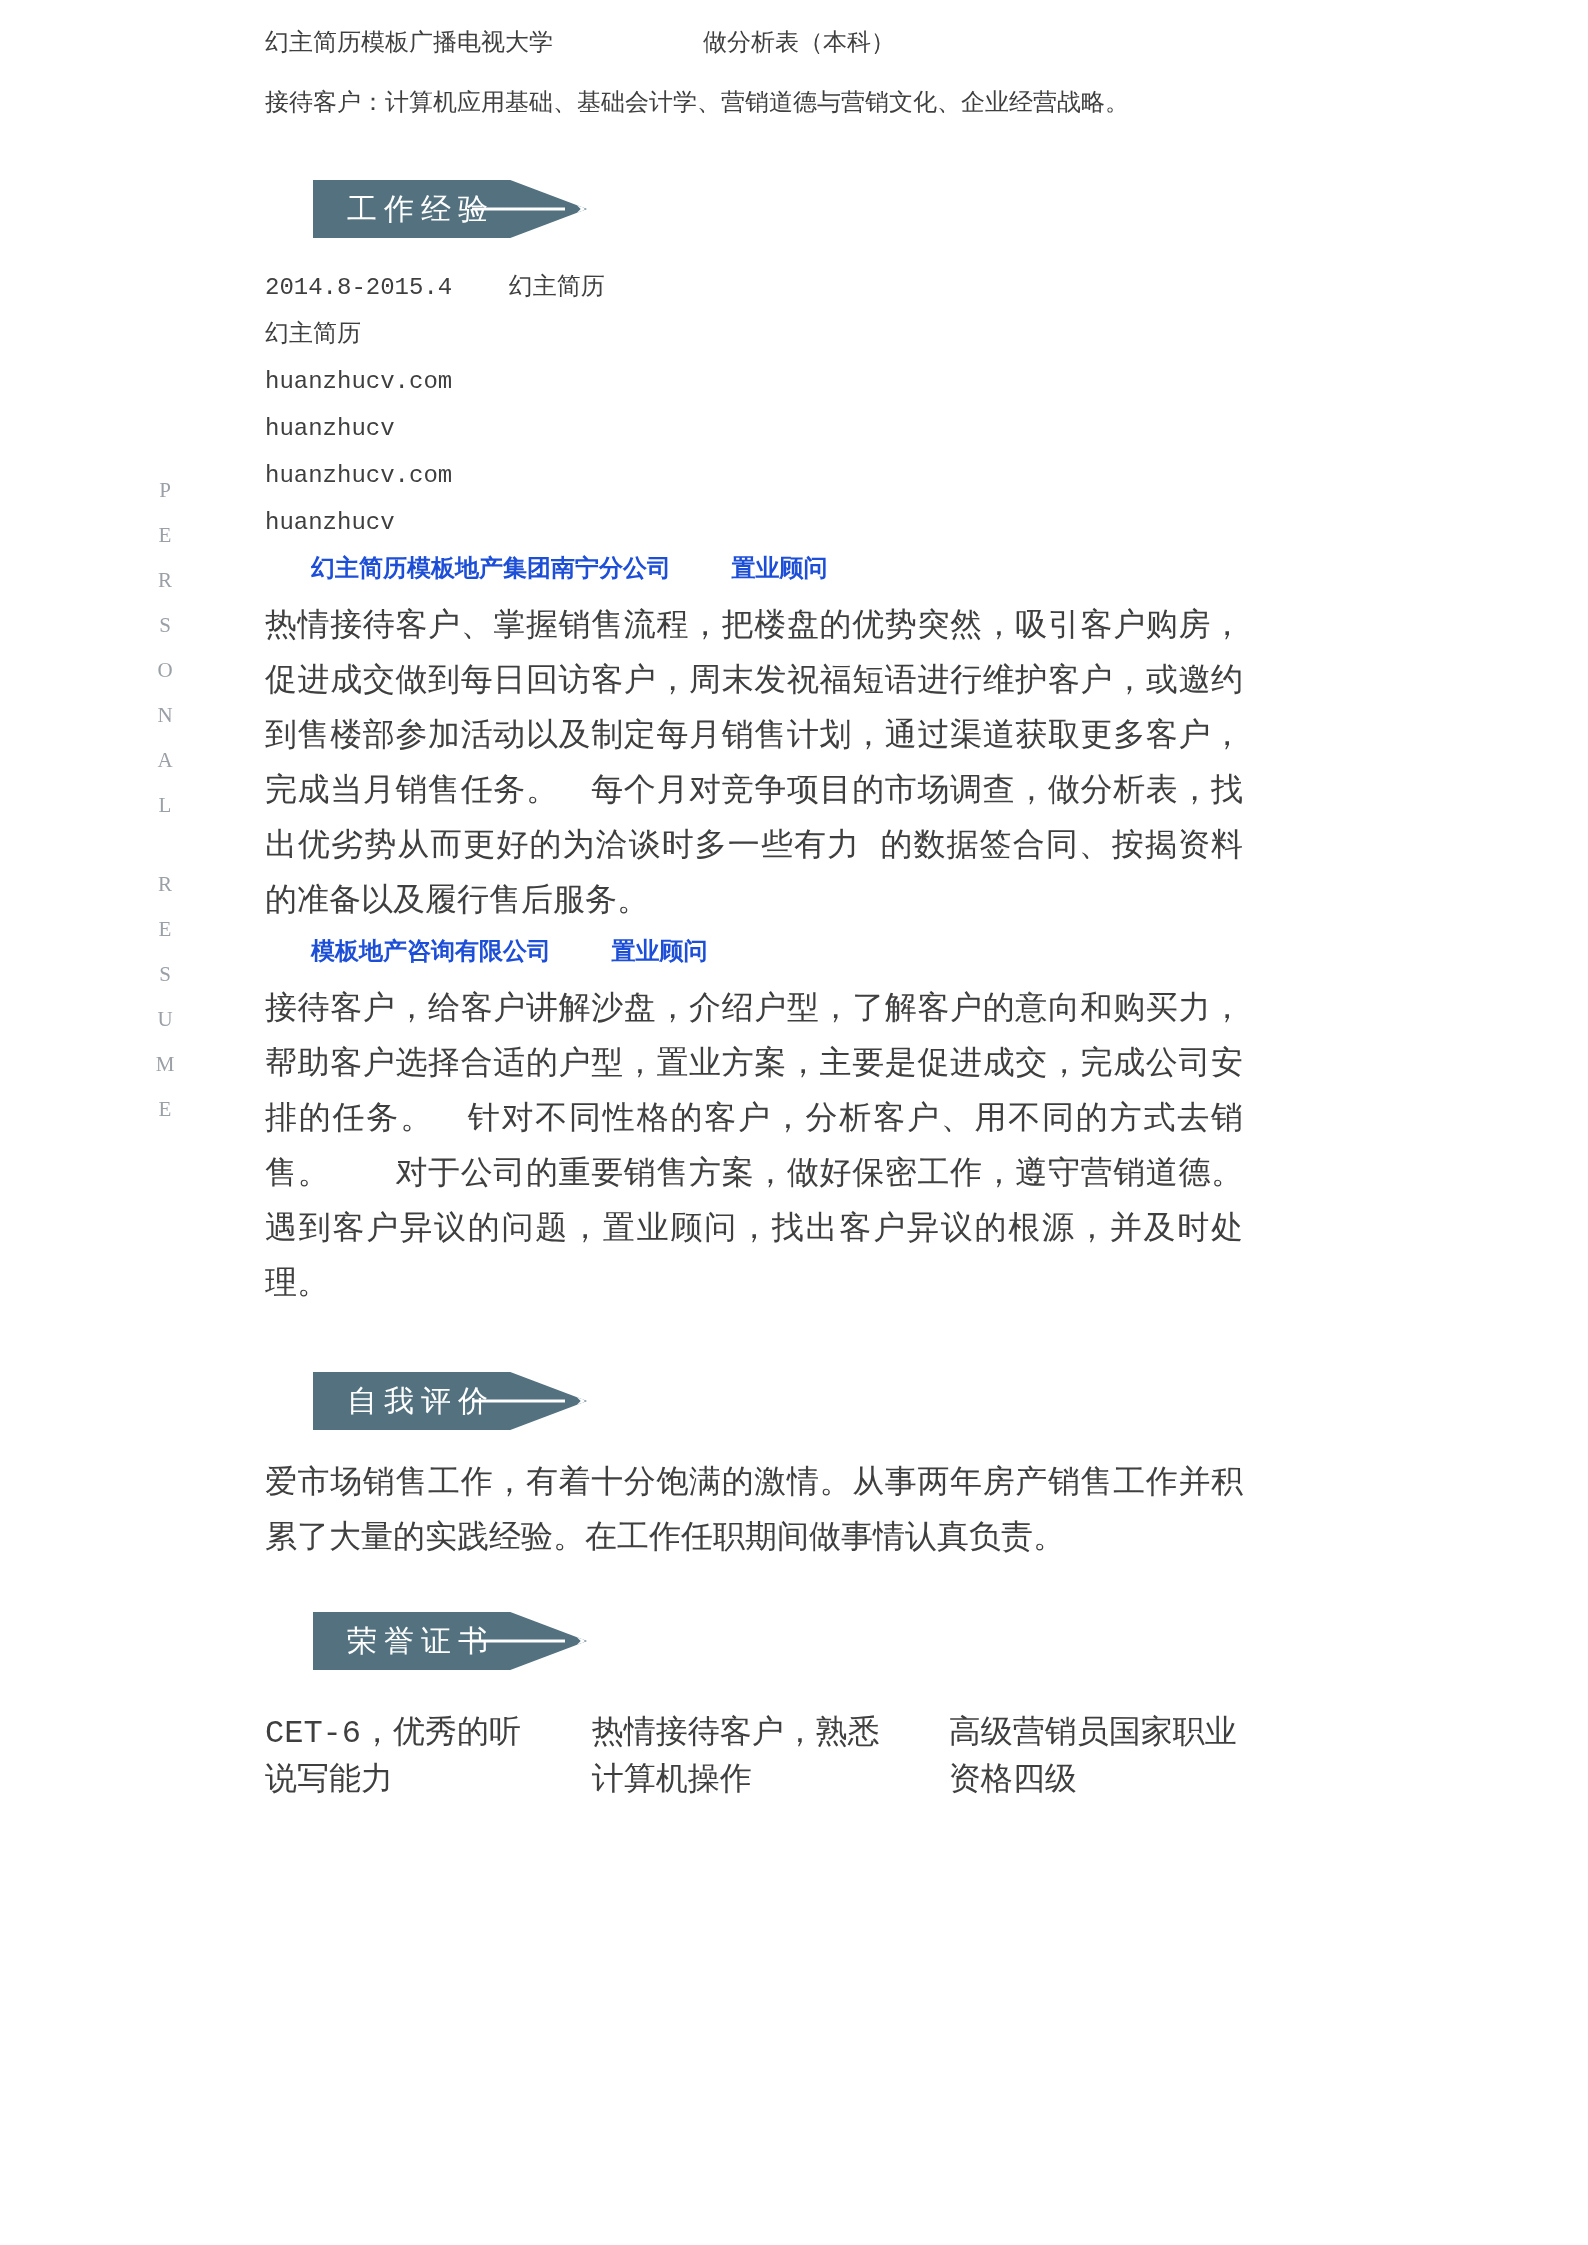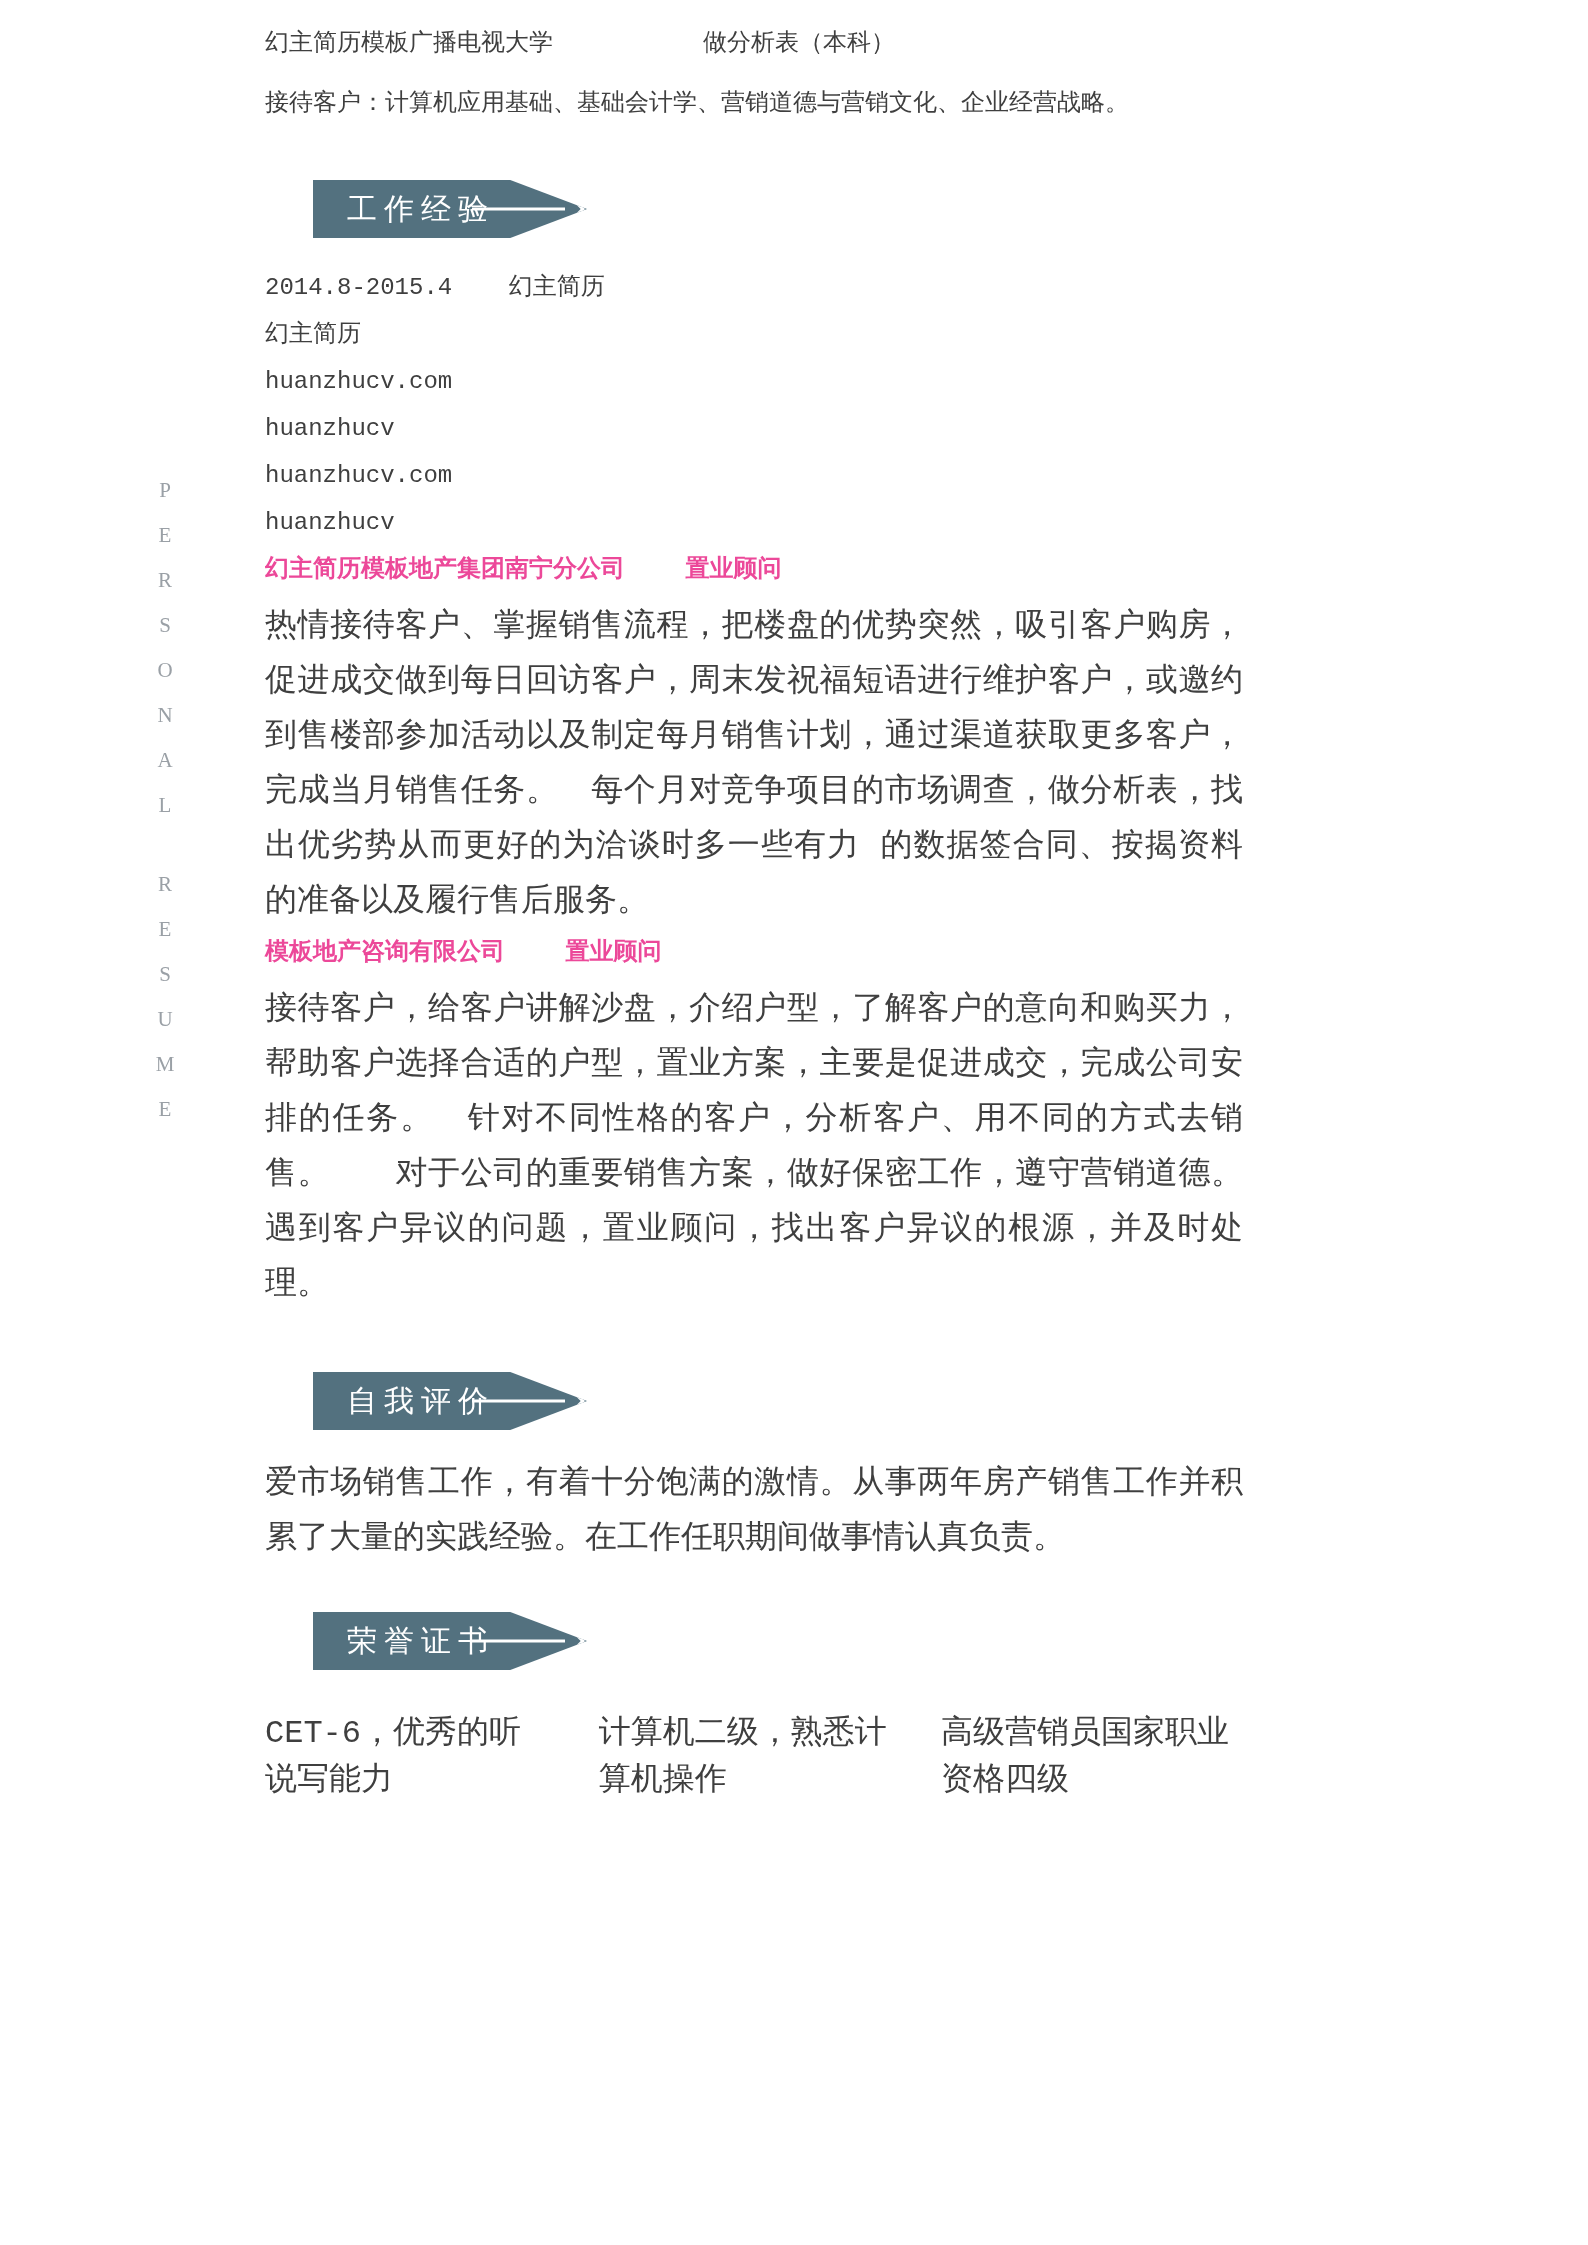--- a/index.html
+++ b/index.html
@@ -78,21 +78,21 @@
     transform: translateY(-50%) rotate(45deg);
   }
   .banner-work { margin-top: 46px; }
   .banner-self { margin-top: 60px; }
   .banner-honor { margin-top: 46px; }
 
   .job-header { margin-top: 26px; font-size: 24px; line-height: 47px; }
   .job-org { margin-left: 42px; }
   .job2-org { margin-left: 58px; }
   .contact-line { font-size: 24px; line-height: 47px; }
-  .company-line { font-size: 24px; line-height: 47px; font-weight: bold; color: #ec4899; }
+  .company-line { font-size: 24px; line-height: 47px; font-weight: bold; color: #1d4ed8; margin-left: 46px; }
   .company-role { margin-left: 46px; }
   .para {
     font-size: 32px;
     line-height: 55px;
     text-align: justify;
     margin-top: 6px;
   }
   .self-para { margin-top: 26px; }
 
   .honors-row { display: flex; margin-top: 40px; font-size: 32px; line-height: 47px; }
@@ -164,18 +164,18 @@
     </div>
     <div class="para self-para">爱市场销售工作，有着十分饱满的激情。从事两年房产销售工作并积累了大量的实践经验。在工作任职期间做事情认真负责。</div>
 
     <div class="banner banner-honor">
       <span>荣誉证书</span>
       <span class="banner-dash"></span>
       <span class="banner-chevron"></span>
     </div>
     <div class="honors-row">
       <span>CET-6，优秀的听说写能力</span>
-      <span class="honor-item-2">计算机二级，熟悉计算机操作</span>
+      <span class="honor-item-2">热情接待客户，熟悉计算机操作</span>
       <span class="honor-item-3">高级营销员国家职业资格四级</span>
     </div>
 
   </div>
 </div>
 
 </body></html>

